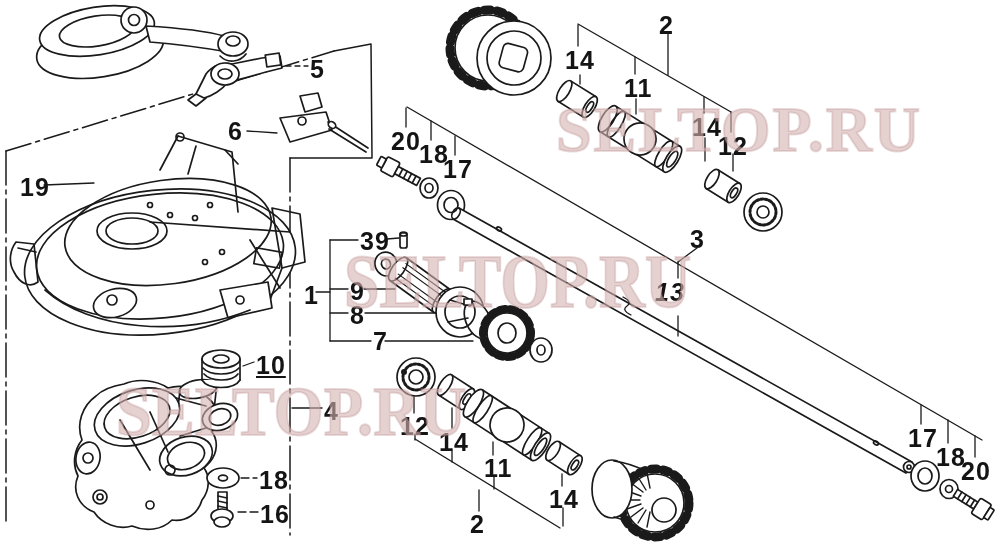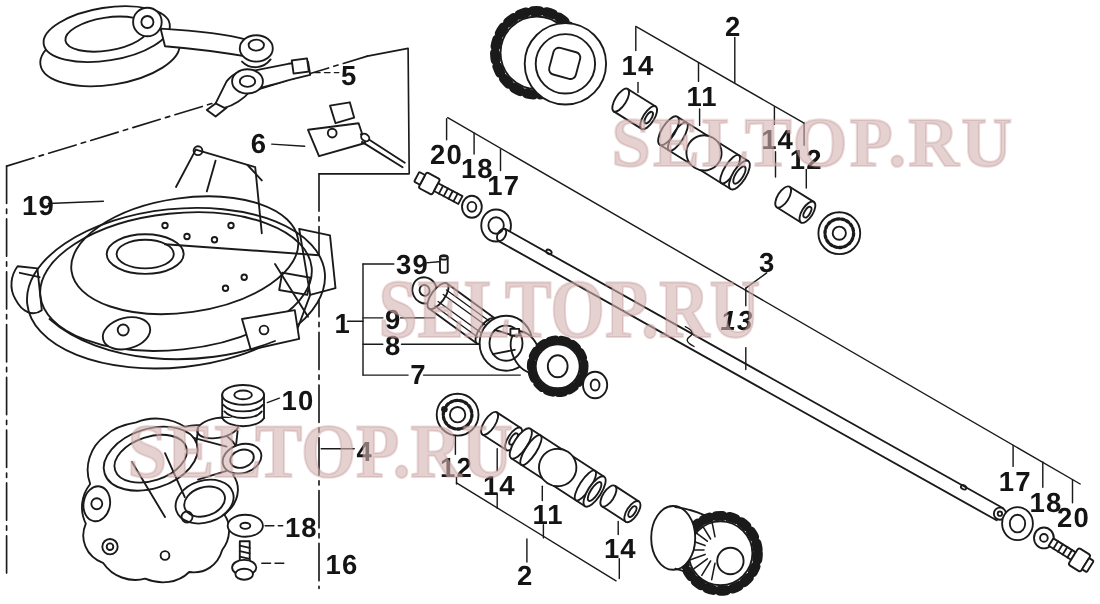--- a/index.html
+++ b/index.html
@@ -361,24 +361,24 @@
 </svg>
 
 <div class="callout" style="left: 310px; top: 57px;">5</div>
     <div class="callout" style="left: 228px; top: 119px;">6</div>
     <div class="callout" style="left: 20px; top: 175px;">19</div>
     <div class="callout" style="left: 304px; top: 283px;">1</div>
     <div class="callout" style="left: 360px; top: 229px;">39</div>
     <div class="callout" style="left: 350px; top: 279px;">9</div>
     <div class="callout" style="left: 350px; top: 303px;">8</div>
     <div class="callout" style="left: 373px; top: 329px;">7</div>
-    <div class="callout" style="left: 256px; top: 353px;">10</div>
+    <div class="callout" style="left: 256px; top: 353px; text-decoration: underline;">10</div>
     <div class="callout" style="left: 324px; top: 399px;">4</div>
     <div class="callout" style="left: 259px; top: 468px;">18</div>
-    <div class="callout" style="left: 260px; top: 502px; margin-left: 36px;">16</div>
+    <div class="callout" style="left: 260px; top: 502px;">16</div>
     <div class="callout" style="left: 391px; top: 129px;">20</div>
     <div class="callout" style="left: 419px; top: 142px;">18</div>
     <div class="callout" style="left: 443px; top: 157px;">17</div>
     <div class="callout" style="left: 659px; top: 13px;">2</div>
     <div class="callout" style="left: 565px; top: 48px;">14</div>
     <div class="callout" style="left: 624px; top: 76px;">11</div>
     <div class="callout" style="left: 692px; top: 115px;">14</div>
     <div class="callout" style="left: 718px; top: 134px;">12</div>
     <div class="callout" style="left: 690px; top: 227px;">3</div>
     <div class="callout" style="left: 655px; top: 280px; font-style: italic;">13</div>

